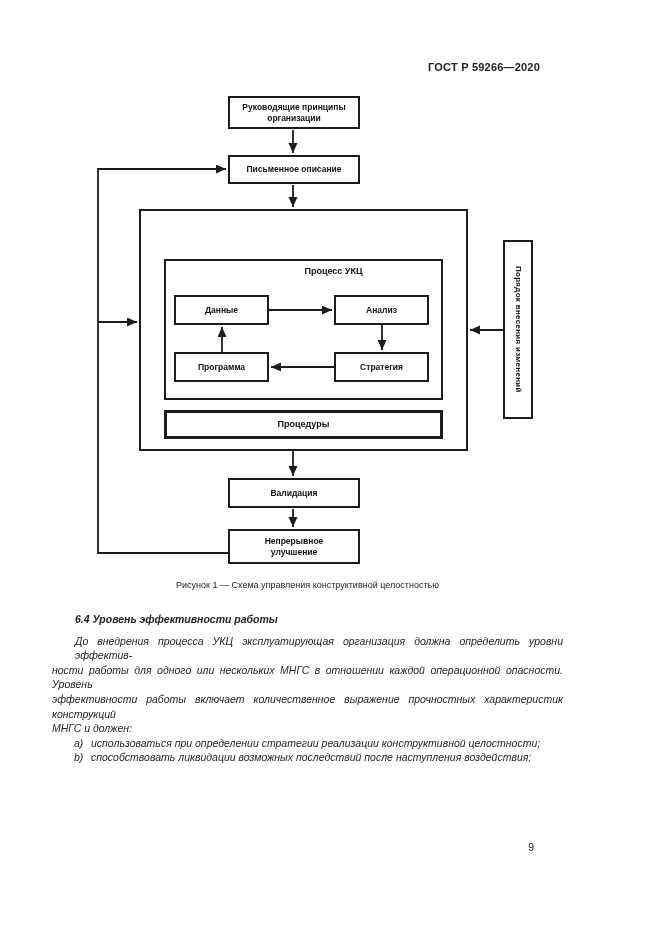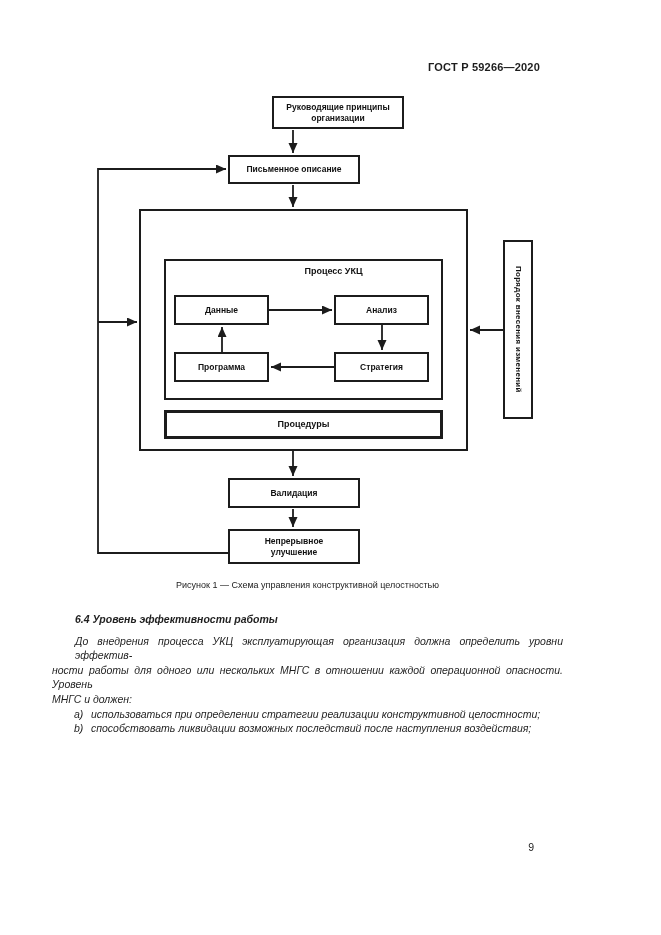--- a/index.html
+++ b/index.html
@@ -21,21 +21,21 @@
   }
   .prelines { white-space:pre-line; }
   .b-outer   { left:139px; top:209px; width:329px; height:242px; }
   .b-process { left:164px; top:259px; width:279px; height:141px; }
   .lbl-process {
     position:absolute; left:164px; top:266px; width:279px; text-align:center;
     font-weight:bold; font-size:9px; color:#111;padding-left:30px;
   }
   .b-org        { left:164px; top:221px; width:279px; height:28px; border-width:3px; font-size:9px; }
   .b-procedures { left:164px; top:410px; width:279px; height:29px; border-width:3px; font-size:9px; }
-  .b-guiding    { left:228px; top:96px;  width:132px; height:33px;margin-left:44px; }
+  .b-guiding    { left:228px; top:96px;  width:132px; height:33px; }
   .b-written    { left:228px; top:155px; width:132px; height:29px; }
   .b-data       { left:174px; top:295px; width:95px;  height:30px; }
   .b-analysis   { left:334px; top:295px; width:95px;  height:30px; }
   .b-program    { left:174px; top:352px; width:95px;  height:30px; }
   .b-strategy   { left:334px; top:352px; width:95px;  height:30px; }
   .b-validation { left:228px; top:478px; width:132px; height:30px; }
   .b-improve    { left:228px; top:529px; width:132px; height:35px; }
   .b-change     { left:503px; top:240px; width:30px;  height:179px;
                   writing-mode:vertical-rl; font-size:8px; letter-spacing:0.3px; }
   .connectors { position:absolute; left:0; top:0; pointer-events:none; }
@@ -101,20 +101,21 @@
   <div class="box b-validation">Валидация</div>
   <div class="box b-improve prelines">Непрерывное
 улучшение</div>
 
   <div class="caption">Рисунок 1 — Схема управления конструктивной целостностью</div>
 
   <div class="textblock">
     <div class="heading">6.4 Уровень эффективности работы</div>
     <div class="jline indent">До внедрения процесса УКЦ эксплуатирующая организация должна определить уровни эффектив-</div>
     <div class="jline">ности работы для одного или нескольких МНГС в отношении каждой операционной опасности. Уровень</div>
+    <div class="jline">эффективности работы включает количественное выражение прочностных характеристик конструкций</div>
     <div class="pline">МНГС и должен:</div>
     <div class="li">
       <span class="lm">a)</span><span>использоваться при определении стратегии реализации конструктивной целостности;</span>
     </div>
     <div class="li">
       <span class="lm">b)</span><span>способствовать ликвидации возможных последствий после наступления воздействия;</span>
     </div>
   </div>
 
   <div class="pagenum">9</div>

